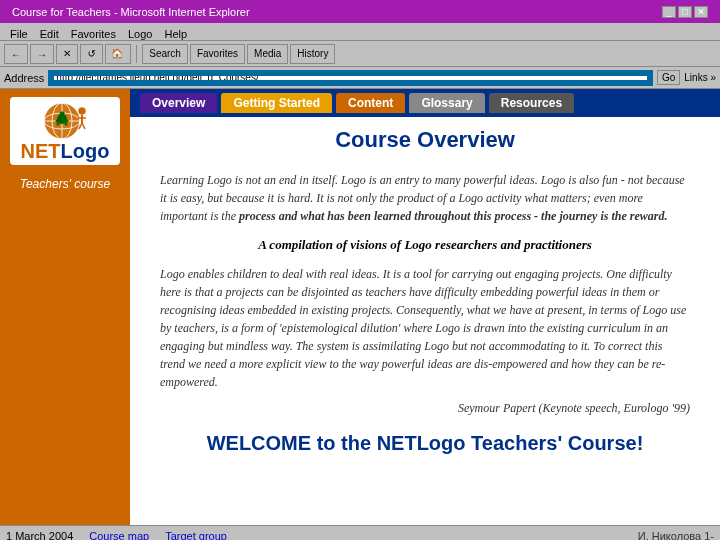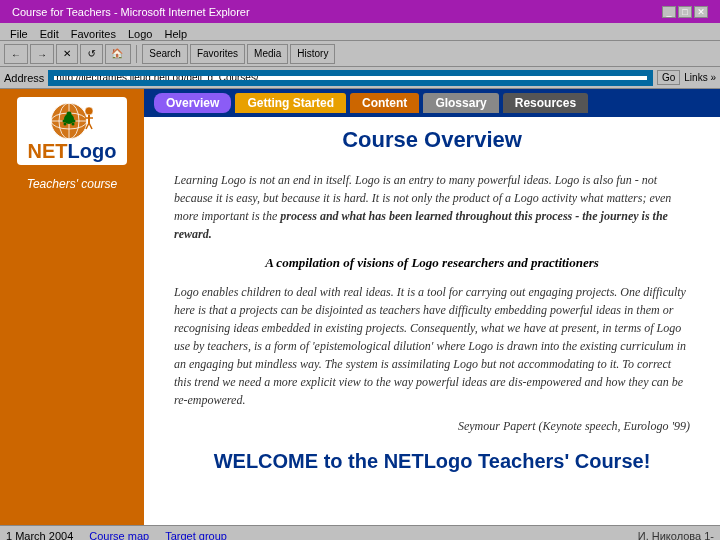--- a/index.html
+++ b/index.html
@@ -117,21 +117,21 @@
 
     
     .browser-content {
       display: flex;
       height: calc(540px - 18px - 18px - 26px - 22px - 20px);
       overflow: hidden;
     }
 
     
     .sidebar {
-      width: 144px;
+      width: 130px;
       background: #cc6600;
       display: flex;
       flex-direction: column;
       align-items: center;
       padding: 8px 4px;
       flex-shrink: 0;
     }
     .logo-container {
       background: white;
       border-radius: 4px;
@@ -184,21 +184,21 @@
     }
     .nav-tab {
       padding: 3px 12px;
       font-size: 12px;
       font-family: Arial, sans-serif;
       font-weight: bold;
       cursor: pointer;
       border-radius: 3px 3px 0 0;
       text-decoration: none;
     }
-    .nav-tab.overview { background: #8b5cf6; color: white; border-radius: 8px; }
+    .nav-tab.overview { background: #4c1d95; color: white; }
     .nav-tab.getting-started { background: #e8a000; color: white; }
     .nav-tab.content { background: #cc6600; color: white; }
     .nav-tab.glossary { background: #888; color: white; }
     .nav-tab.resources { background: #555; color: white; }
 
     
     .page-content {
       padding: 10px 30px 20px 30px;
     }
     .page-title {

